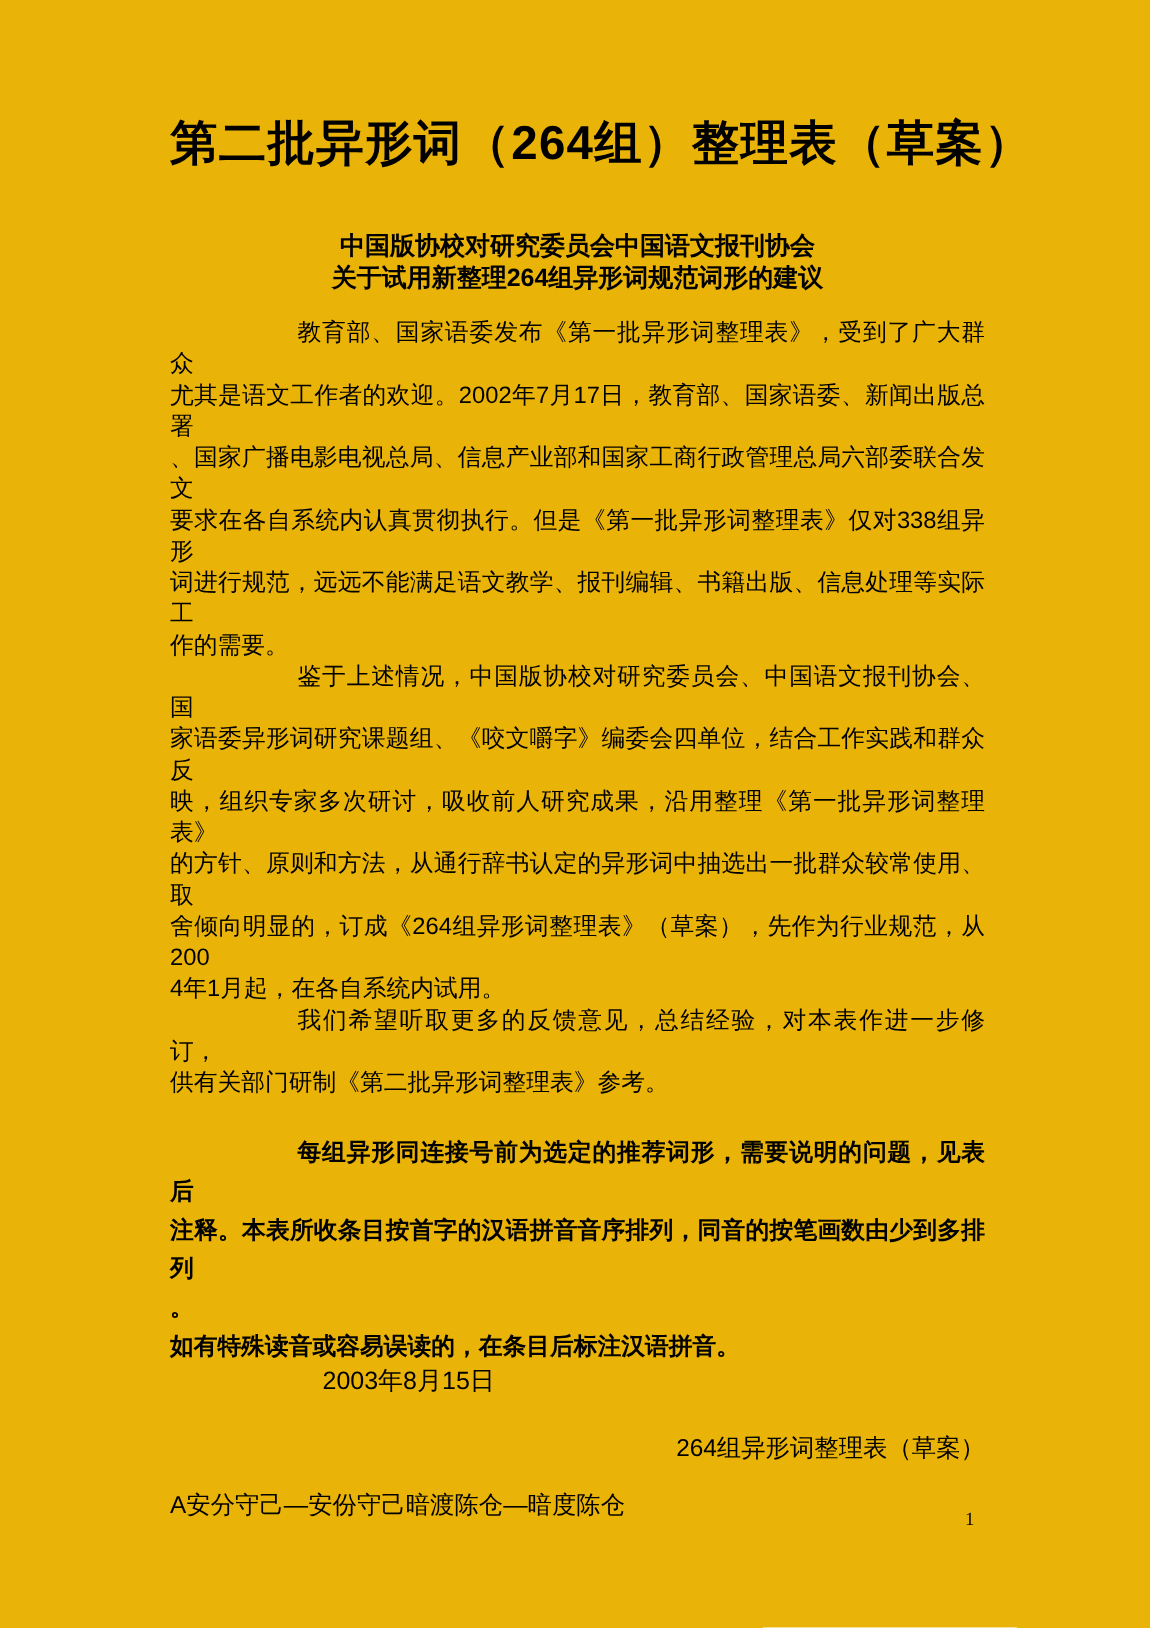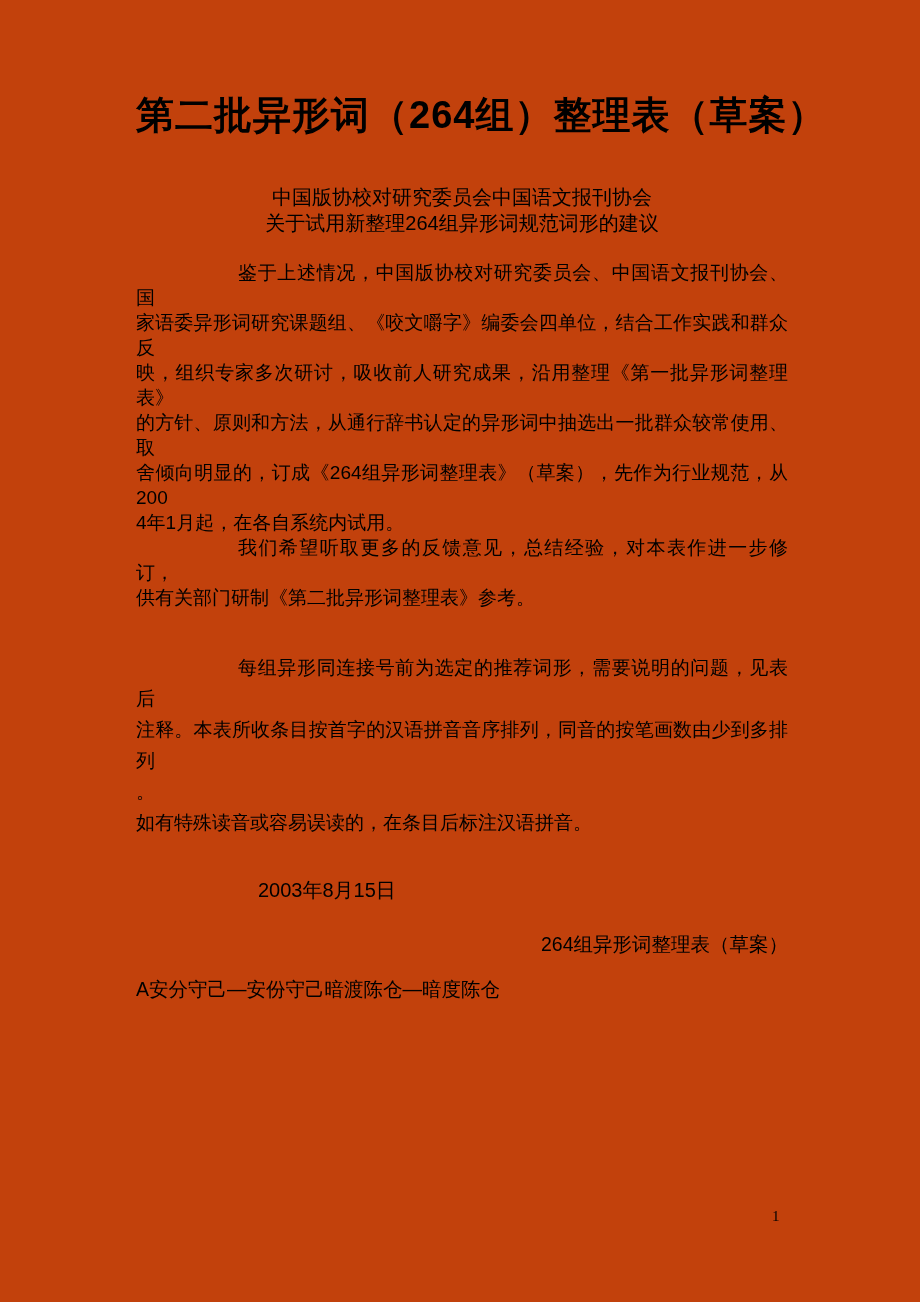--- a/index.html
+++ b/index.html
@@ -1,20 +1,20 @@
 <!DOCTYPE html>
 <html><head>
 <meta charset="utf-8">
 <style>
   html, body { margin: 0; padding: 0; background: #ffffff; }
   .page {
     position: relative;
     width: 920px;
     height: 1302px;
-    background: #c2410c;
+    background: #eab308;
     color: #000000;
     font-family: "Liberation Sans", sans-serif;
     overflow: hidden;
   }
   .content {
     margin-left: 136px;
     width: 652px;
   }
   .doc-title {
     margin-top: 92px;
@@ -24,36 +24,35 @@
     text-align: center;
     letter-spacing: 1px;
     white-space: nowrap;
   }
   .subtitle-block {
     margin-top: 46px;
   }
   .subtitle-line {
     font-size: 20px;
     line-height: 26px;
-    font-weight: normal;
+    font-weight: bold;
     text-align: center;
   }
   .para {
     font-size: 19px;
     line-height: 25px;
     white-space: pre-line;
     text-indent: 102px;
     text-align: justify;
   }
   .para-1 { margin-top: 18px; }
-  .para-2 { margin-top: 24px; }
+  .para-2 { margin-top: 0; }
   .para-3 { }
-  .para-4 { margin-top: 42px; line-height: 31px; }
+  .para-4 { margin-top: 28px; line-height: 31px; font-weight: bold; }
   .date-line {
-    margin-top: 40px;
     padding-left: 122px;
     font-size: 20px;
     line-height: 25px;
   }
   .list-title {
     margin-top: 29px;
     font-size: 19.5px;
     line-height: 25px;
     font-weight: 500;
     text-align: right;
@@ -79,20 +78,26 @@
 <div class="page">
   <div class="content">
 
     <div class="doc-title">第二批异形词（264组）整理表（草案）</div>
 
     <div class="subtitle-block">
       <div class="subtitle-line">中国版协校对研究委员会中国语文报刊协会</div>
       <div class="subtitle-line">关于试用新整理264组异形词规范词形的建议</div>
     </div>
 
+    <div class="para para-1">教育部、国家语委发布《第一批异形词整理表》，受到了广大群众
+尤其是语文工作者的欢迎。2002年7月17日，教育部、国家语委、新闻出版总署
+、国家广播电影电视总局、信息产业部和国家工商行政管理总局六部委联合发文
+要求在各自系统内认真贯彻执行。但是《第一批异形词整理表》仅对338组异形
+词进行规范，远远不能满足语文教学、报刊编辑、书籍出版、信息处理等实际工
+作的需要。</div>
 
     <div class="para para-2">鉴于上述情况，中国版协校对研究委员会、中国语文报刊协会、国
 家语委异形词研究课题组、《咬文嚼字》编委会四单位，结合工作实践和群众反
 映，组织专家多次研讨，吸收前人研究成果，沿用整理《第一批异形词整理表》
 的方针、原则和方法，从通行辞书认定的异形词中抽选出一批群众较常使用、取
 舍倾向明显的，订成《264组异形词整理表》（草案），先作为行业规范，从200
 4年1月起，在各自系统内试用。</div>
 
     <div class="para para-3">我们希望听取更多的反馈意见，总结经验，对本表作进一步修订，
 供有关部门研制《第二批异形词整理表》参考。</div>

